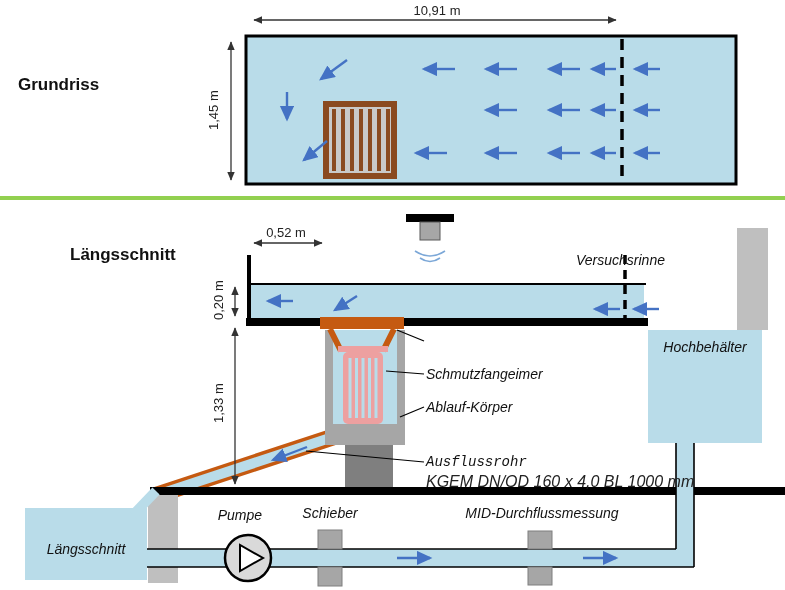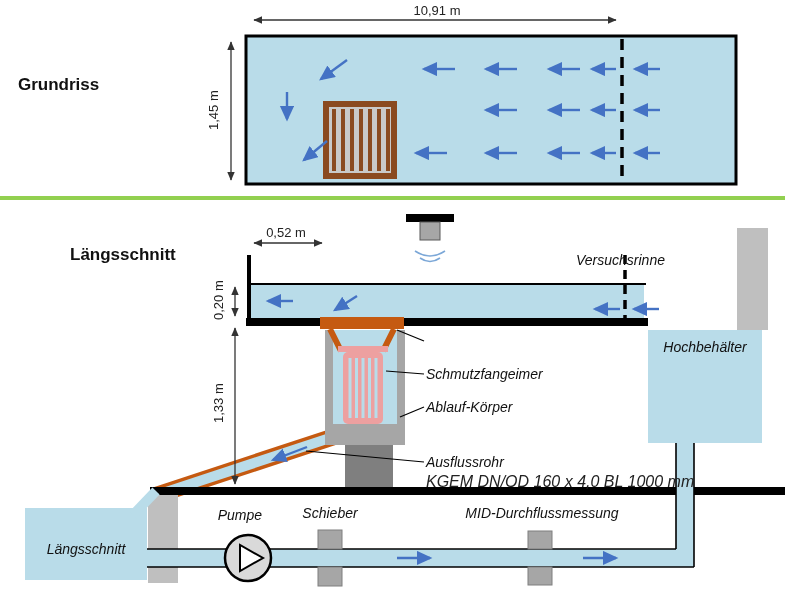--- a/index.html
+++ b/index.html
@@ -199,21 +199,21 @@
   <div class="lbl dim ctr" style="left:385px;top:4px;width:104px;">10,91 m</div>
   <div class="lbl dim rot ctr" style="left:179px;top:103px;width:70px;">1,45 m</div>
 
   <div class="lbl dim ctr" style="left:248px;top:226px;width:76px;">0,52 m</div>
   <div class="lbl dim rot ctr" style="left:184px;top:293px;width:70px;">0,20 m</div>
   <div class="lbl dim rot ctr" style="left:184px;top:396px;width:70px;">1,33 m</div>
 
   <div class="lbl comp" style="left:548px;top:253px;margin-left:28px;">Versuchsrinne</div>
   <div class="lbl comp" style="left:426px;top:367px;">Schmutzfangeimer</div>
   <div class="lbl comp" style="left:426px;top:400px;">Ablauf-Körper</div>
-  <div class="lbl comp" style="left:426px;top:455px;">Ausflussrohr</div>
+  <div class="lbl comp" style="left:426px;top:455px;font-family:Liberation Mono, monospace;">Ausflussrohr</div>
   <div class="lbl comp-sub" style="left:426px;top:473px;">KGEM DN/OD 160 x 4,0 BL 1000 mm</div>
 
   <div class="lbl comp ctr" style="left:650px;top:340px;width:110px;">Hochbehälter</div>
   <div class="lbl comp ctr" style="left:27px;top:542px;width:118px;">Längsschnitt</div>
   <div class="lbl comp ctr" style="left:198px;top:508px;width:64px;text-align:right;">Pumpe</div>
   <div class="lbl comp ctr" style="left:298px;top:506px;width:64px;">Schieber</div>
   <div class="lbl comp ctr" style="left:442px;top:506px;width:200px;text-align:center;">MID-Durchflussmessung</div>
 
 </div>
 

